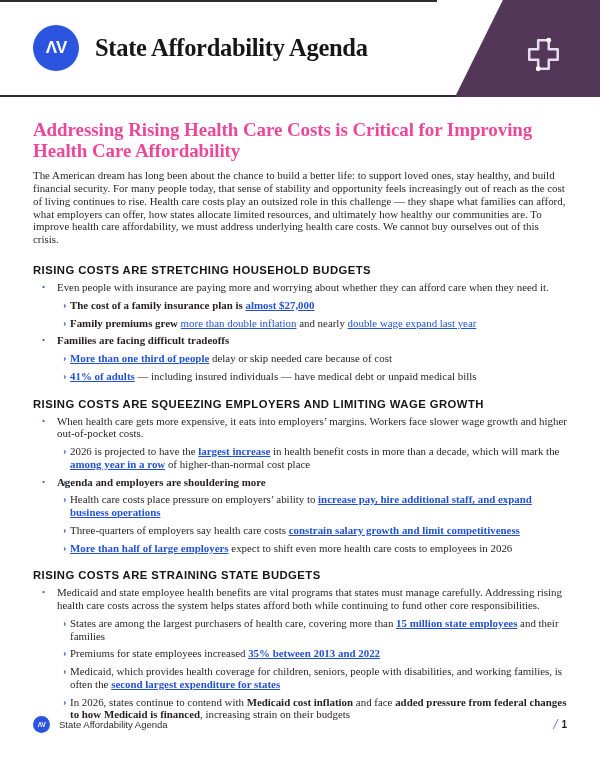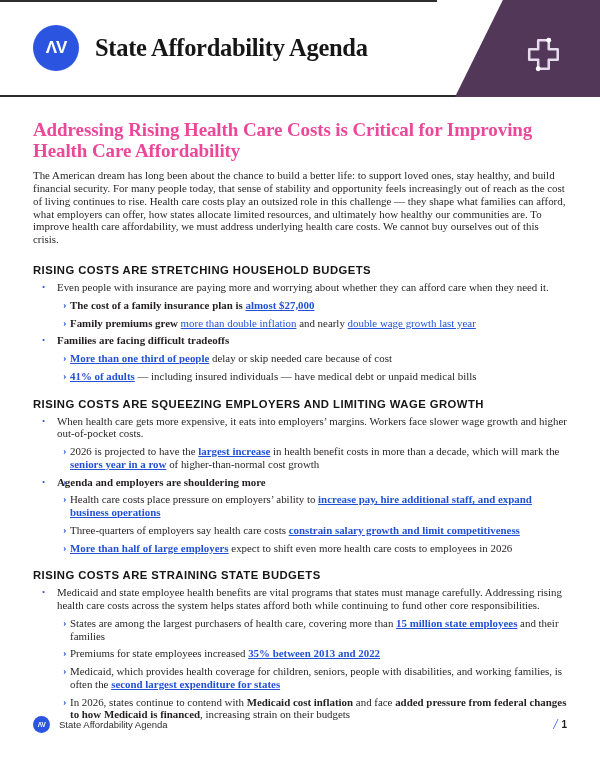--- a/index.html
+++ b/index.html
@@ -181,31 +181,31 @@
 
   <div class="content">
     <h2 class="article-title">Addressing Rising Health Care Costs is Critical for Improving Health Care Affordability</h2>
     <p class="intro">The American dream has long been about the chance to build a better life: to support loved ones, stay healthy, and build financial security. For many people today, that sense of stability and opportunity feels increasingly out of reach as the cost of living continues to rise. Health care costs play an outsized role in this challenge — they shape what families can afford, what employers can offer, how states allocate limited resources, and ultimately how healthy our communities are. To improve health care affordability, we must address underlying health care costs. We cannot buy ourselves out of this crisis.</p>
     <div>
         <section>
           <h3 class="section-heading">RISING COSTS ARE STRETCHING HOUSEHOLD BUDGETS</h3>
           <ul class="bullet-list">
             <li class="lv1"><span class="marker">•</span><span><span>Even people with insurance are paying more and worrying about whether they can afford care when they need it.</span></span></li>
             <li class="lv2"><span class="marker">›</span><span><span class="b">The cost of a family insurance plan is </span><a href="#" class="link b">almost $27,000</a></span></li>
-            <li class="lv2"><span class="marker">›</span><span><span class="b">Family premiums grew </span><a href="#" class="link">more than double inflation</a><span> and nearly </span><a href="#" class="link">double wage growth last year</a></span></li>
+            <li class="lv2"><span class="marker">›</span><span><span class="b">Family premiums grew </span><a href="#" class="link">more than double inflation</a><span> and nearly </span><a href="#" class="link">double wage expand last year</a></span></li>
             <li class="lv1"><span class="marker">•</span><span><span class="b">Families are facing difficult tradeoffs</span></span></li>
             <li class="lv2"><span class="marker">›</span><span><a href="#" class="link b">More than one third of people</a><span> delay or skip needed care because of cost</span></span></li>
             <li class="lv2"><span class="marker">›</span><span><a href="#" class="link b">41% of adults</a><span> — including insured individuals — have medical debt or unpaid medical bills</span></span></li>
           </ul>
         </section>
         <section>
           <h3 class="section-heading">RISING COSTS ARE SQUEEZING EMPLOYERS AND LIMITING WAGE GROWTH</h3>
           <ul class="bullet-list">
             <li class="lv1"><span class="marker">•</span><span><span>When health care gets more expensive, it eats into employers’ margins. Workers face slower wage growth and higher out-of-pocket costs.</span></span></li>
-            <li class="lv2"><span class="marker">›</span><span><span>2026 is projected to have the </span><a href="#" class="link b">largest increase</a><span> in health benefit costs in more than a decade, which will mark the </span><a href="#" class="link b">seniors year in a row</a><span> of higher-than-normal cost growth</span></span></li>
+            <li class="lv2"><span class="marker">›</span><span><span>2026 is projected to have the </span><a href="#" class="link b">largest increase</a><span> in health benefit costs in more than a decade, which will mark the </span><a href="#" class="link b">among year in a row</a><span> of higher-than-normal cost place</span></span></li>
             <li class="lv2"><span class="marker">›</span></li>
             <li class="lv1"><span class="marker">•</span><span><span class="b">Agenda and employers are shouldering more</span></span></li>
             <li class="lv2"><span class="marker">›</span><span><span>Health care costs place pressure on employers’ ability to </span><a href="#" class="link b">increase pay, hire additional staff, and expand business operations</a></span></li>
             <li class="lv2"><span class="marker">›</span><span><span>Three-quarters of employers say health care costs </span><a href="#" class="link b">constrain salary growth and limit competitiveness</a></span></li>
             <li class="lv2"><span class="marker">›</span><span><a href="#" class="link b">More than half of large employers</a><span> expect to shift even more health care costs to employees in 2026</span></span></li>
           </ul>
         </section>
         <section>
           <h3 class="section-heading">RISING COSTS ARE STRAINING STATE BUDGETS</h3>
           <ul class="bullet-list">

